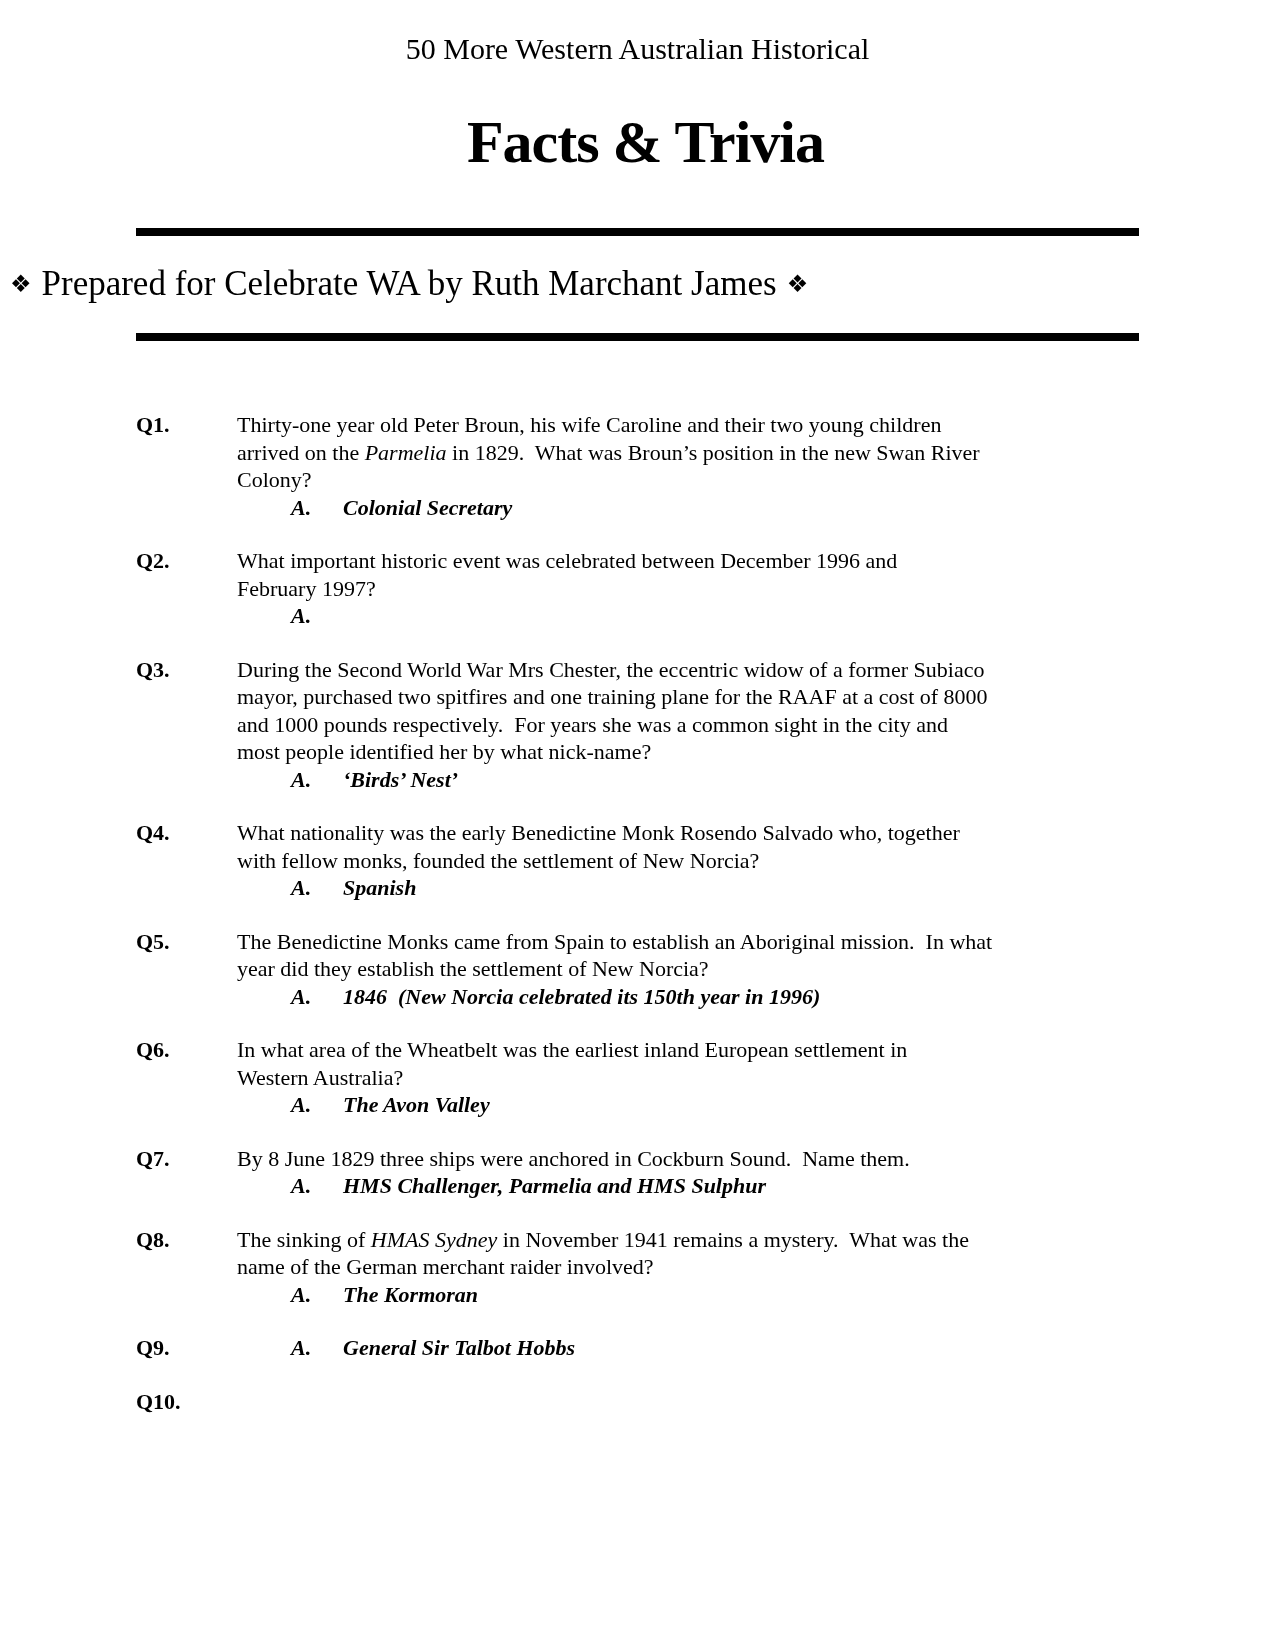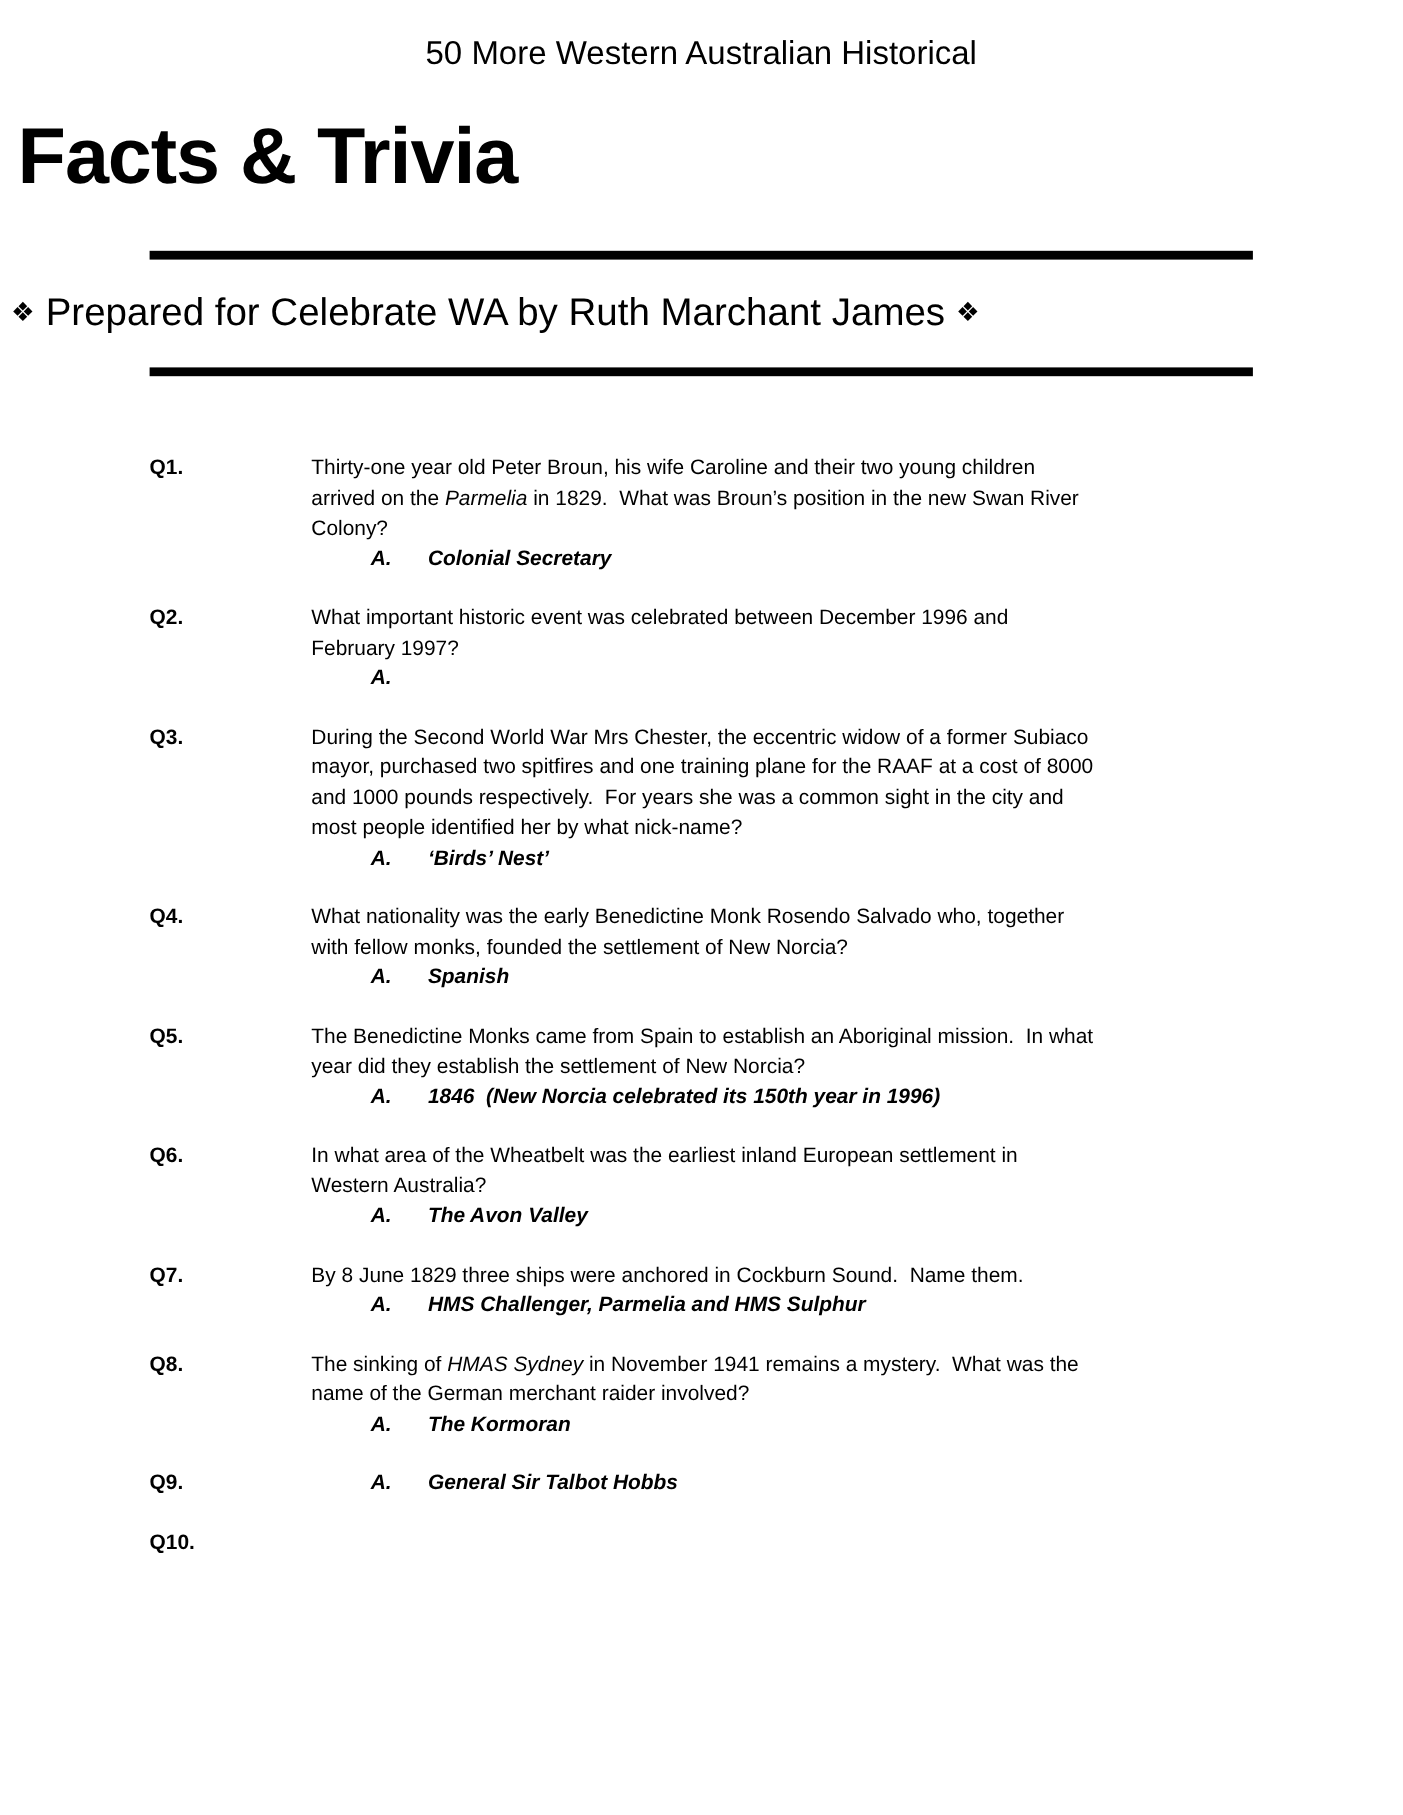--- a/index.html
+++ b/index.html
@@ -7,31 +7,33 @@
     font-family: "Liberation Sans", sans-serif;
     color: #000000;
     -webkit-font-smoothing: antialiased;
   }
   .page {
     position: relative;
     width: 1275px;
     height: 1650px;
     background: #ffffff;
     overflow: hidden;
+    font-family: Liberation Serif, serif;
   }
   .kicker {
     padding-top: 32px;
     text-align: center;
     font-size: 30px;
     line-height: 34px;
     font-weight: normal;
   }
   .title {
     margin: 26px 0 0 16px;
-    font-size: 72px;
+    text-align: center;
+    font-size: 60px;
     line-height: 100px;
     font-weight: bold;
     letter-spacing: -1px;
   }
   .rule {
     width: 1003px;
     height: 8px;
     background: #000000;
     margin-left: auto;
     margin-right: auto;
@@ -48,23 +50,22 @@
     font-size: 24px;
     vertical-align: 3px;
     margin: 0 10px;
   }
   .questions {
     margin: 70px 0 0 136px;
   }
   .question {
     display: flex;
     margin-bottom: 26px;
-    font-size: 19px;
+    font-size: 22px;
     line-height: 27.5px;
-    gap: 46px;
   }
   .qnum {
     flex: none;
     width: 101px;
     font-weight: bold;
   }
   .qbody { width: 880px; }
   .qtext { white-space: pre-wrap; }
   .qanswer {
     display: flex;

